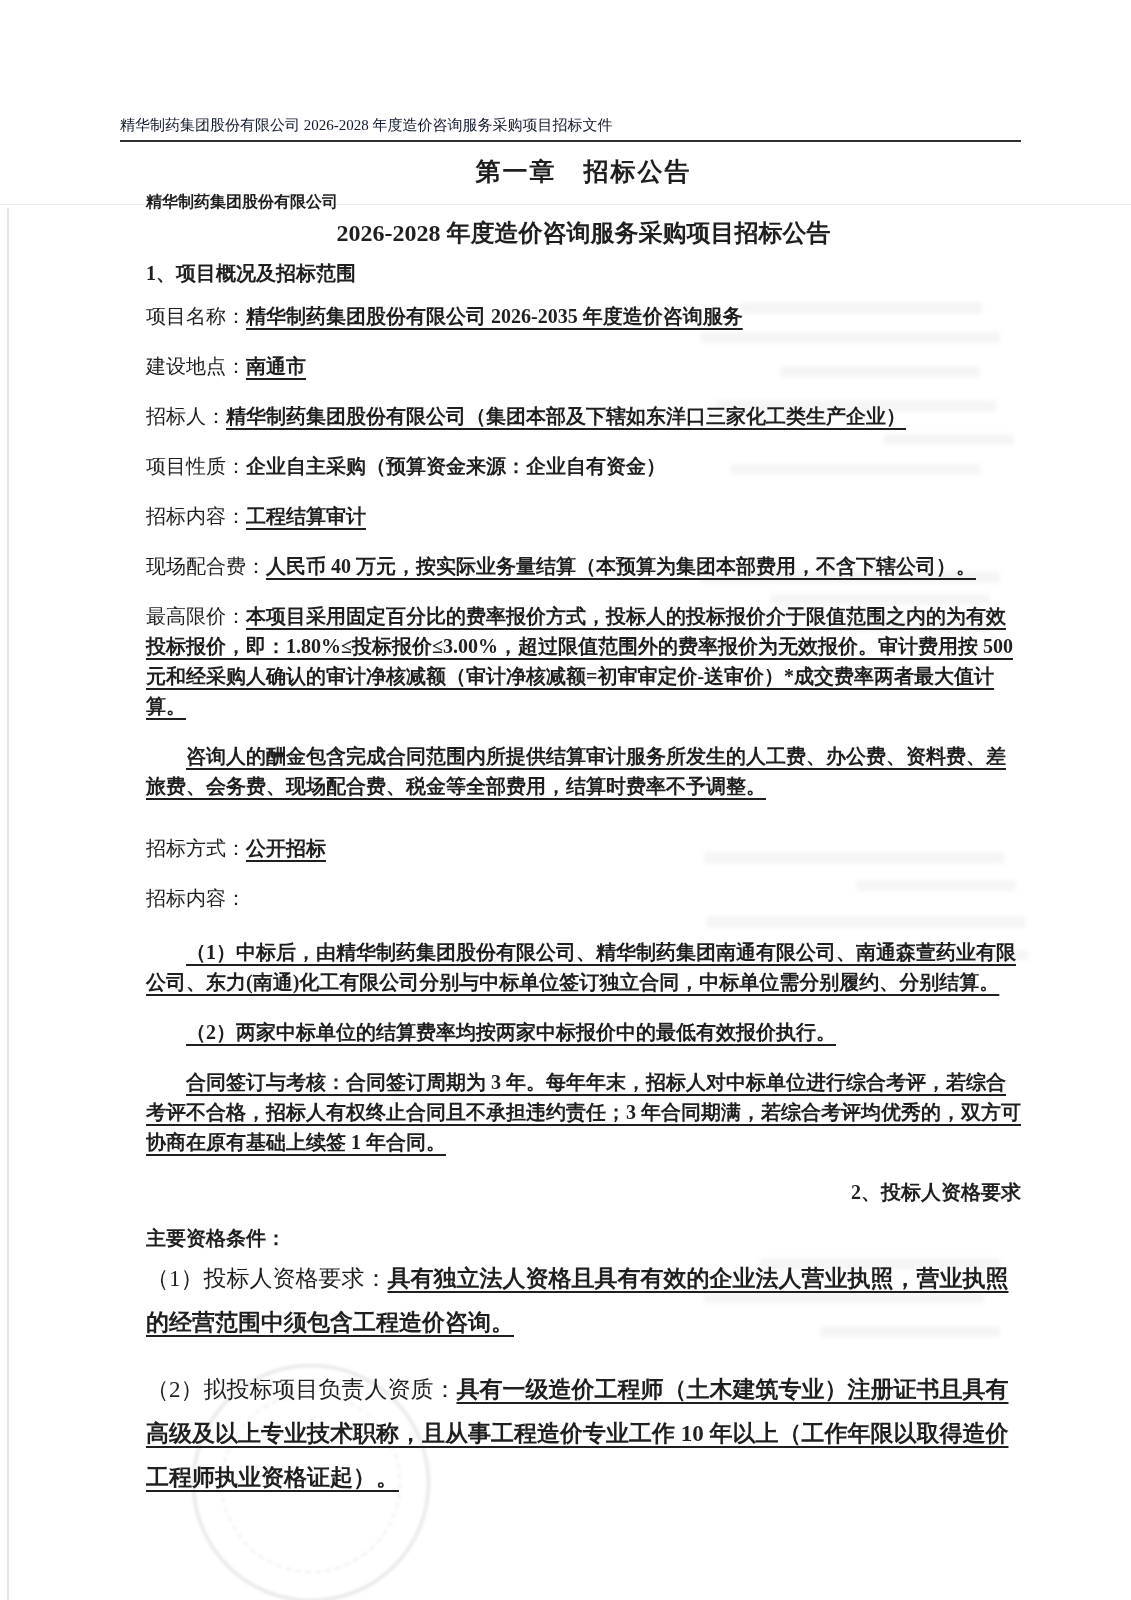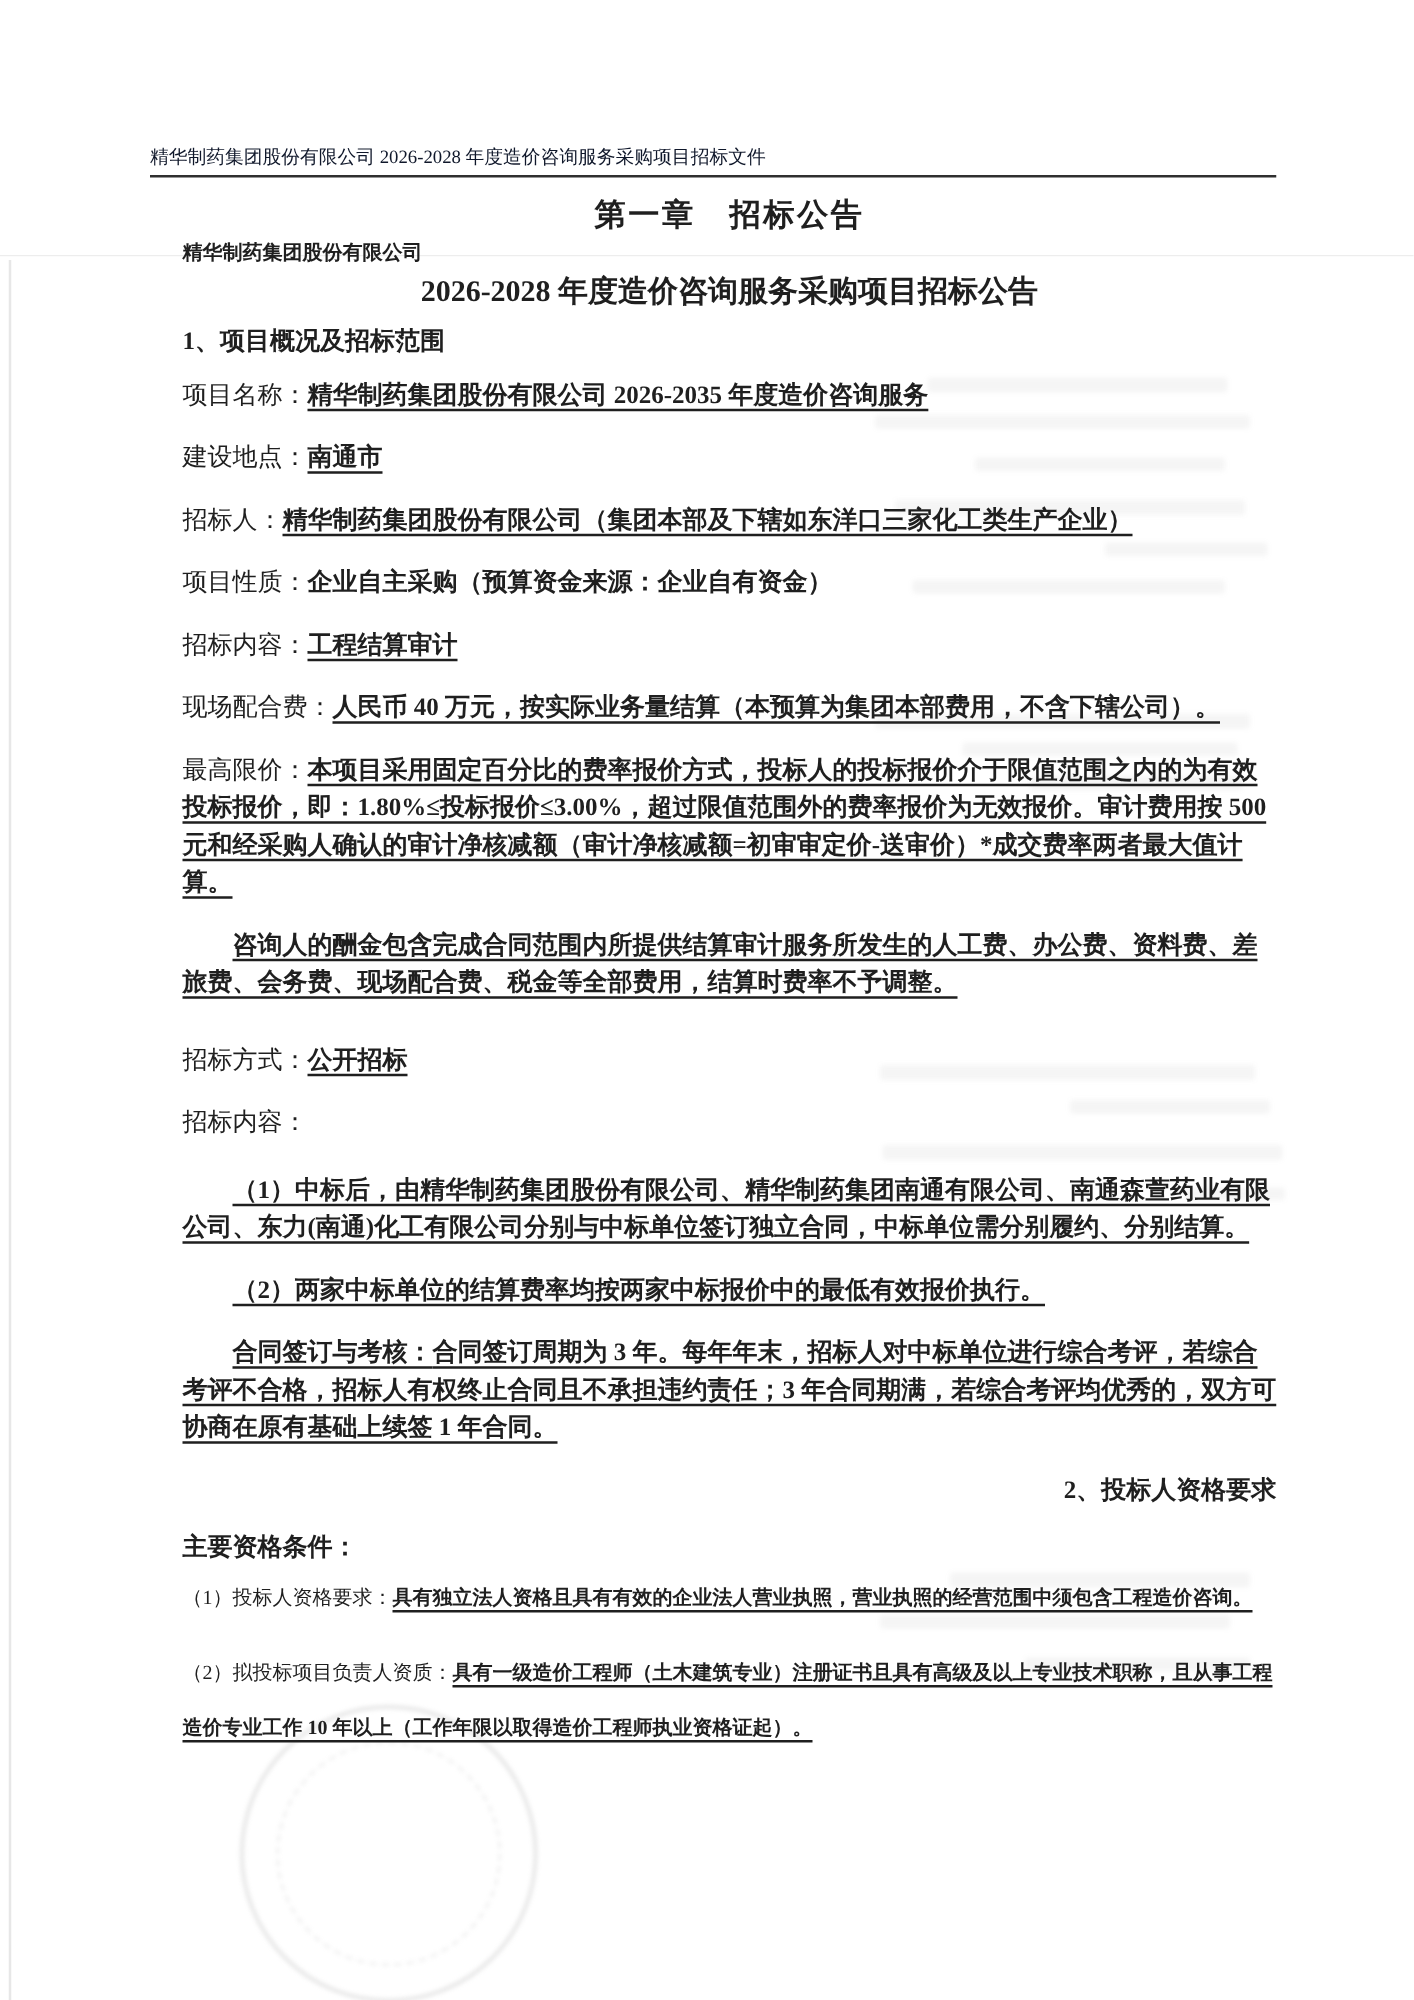--- a/index.html
+++ b/index.html
@@ -44,21 +44,21 @@
 
   .field  { font-size:20px; margin-top:13px; line-height:30px; }
   .para   { font-size:20px; margin-top:11px; line-height:30px; }
   .indent { text-indent:2em; }
   .gap-lg { margin-top:32px; }
   .gap-md { margin-top:24px; }
 
   .u { text-decoration:underline; text-underline-offset:5px; text-decoration-thickness:1.5px; }
   .b { font-weight:bold; }
 
-  .q-item { font-size:16px; line-height:44px; margin-top:4px; }
+  .q-item { font-size:23px; line-height:44px; margin-top:4px; }
   .subhead { font-size:20px; font-weight:bold; margin-top:16px; line-height:30px; }
 </style>
 </head>
 <body>
 
 <div class="sheet">
 
   <div class="top-line"></div>
   <div class="left-edge"></div>
 

